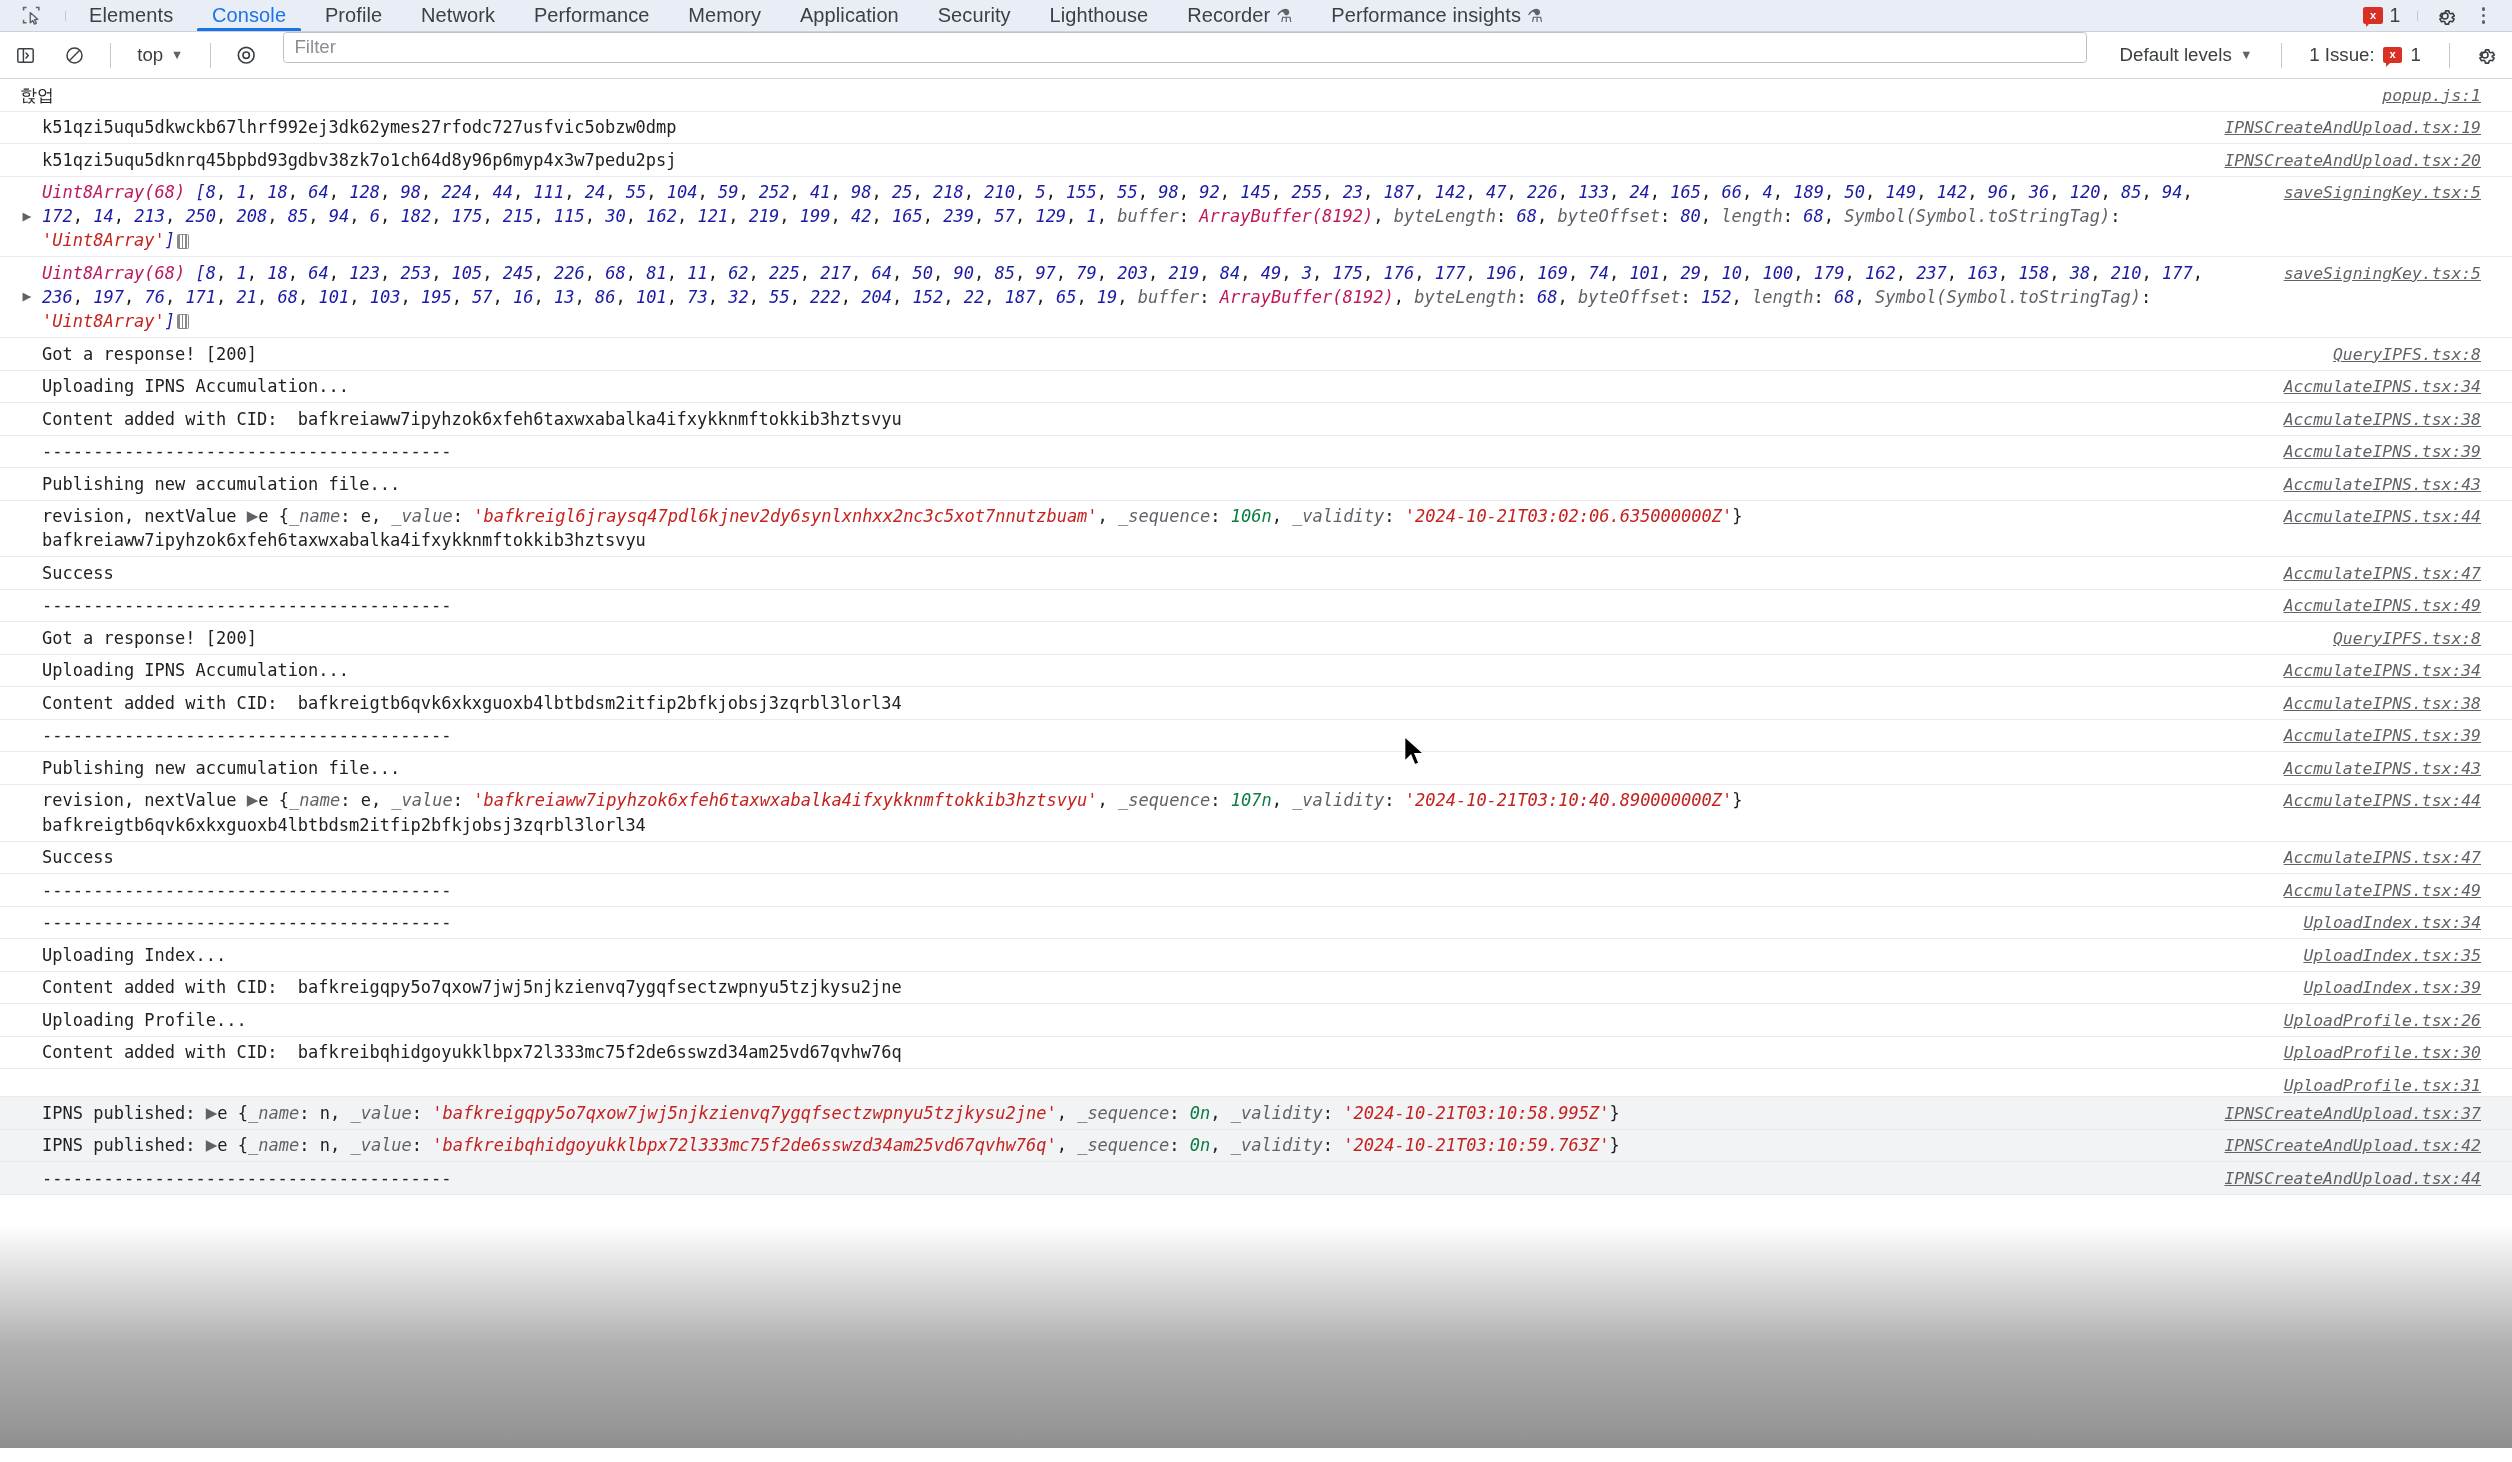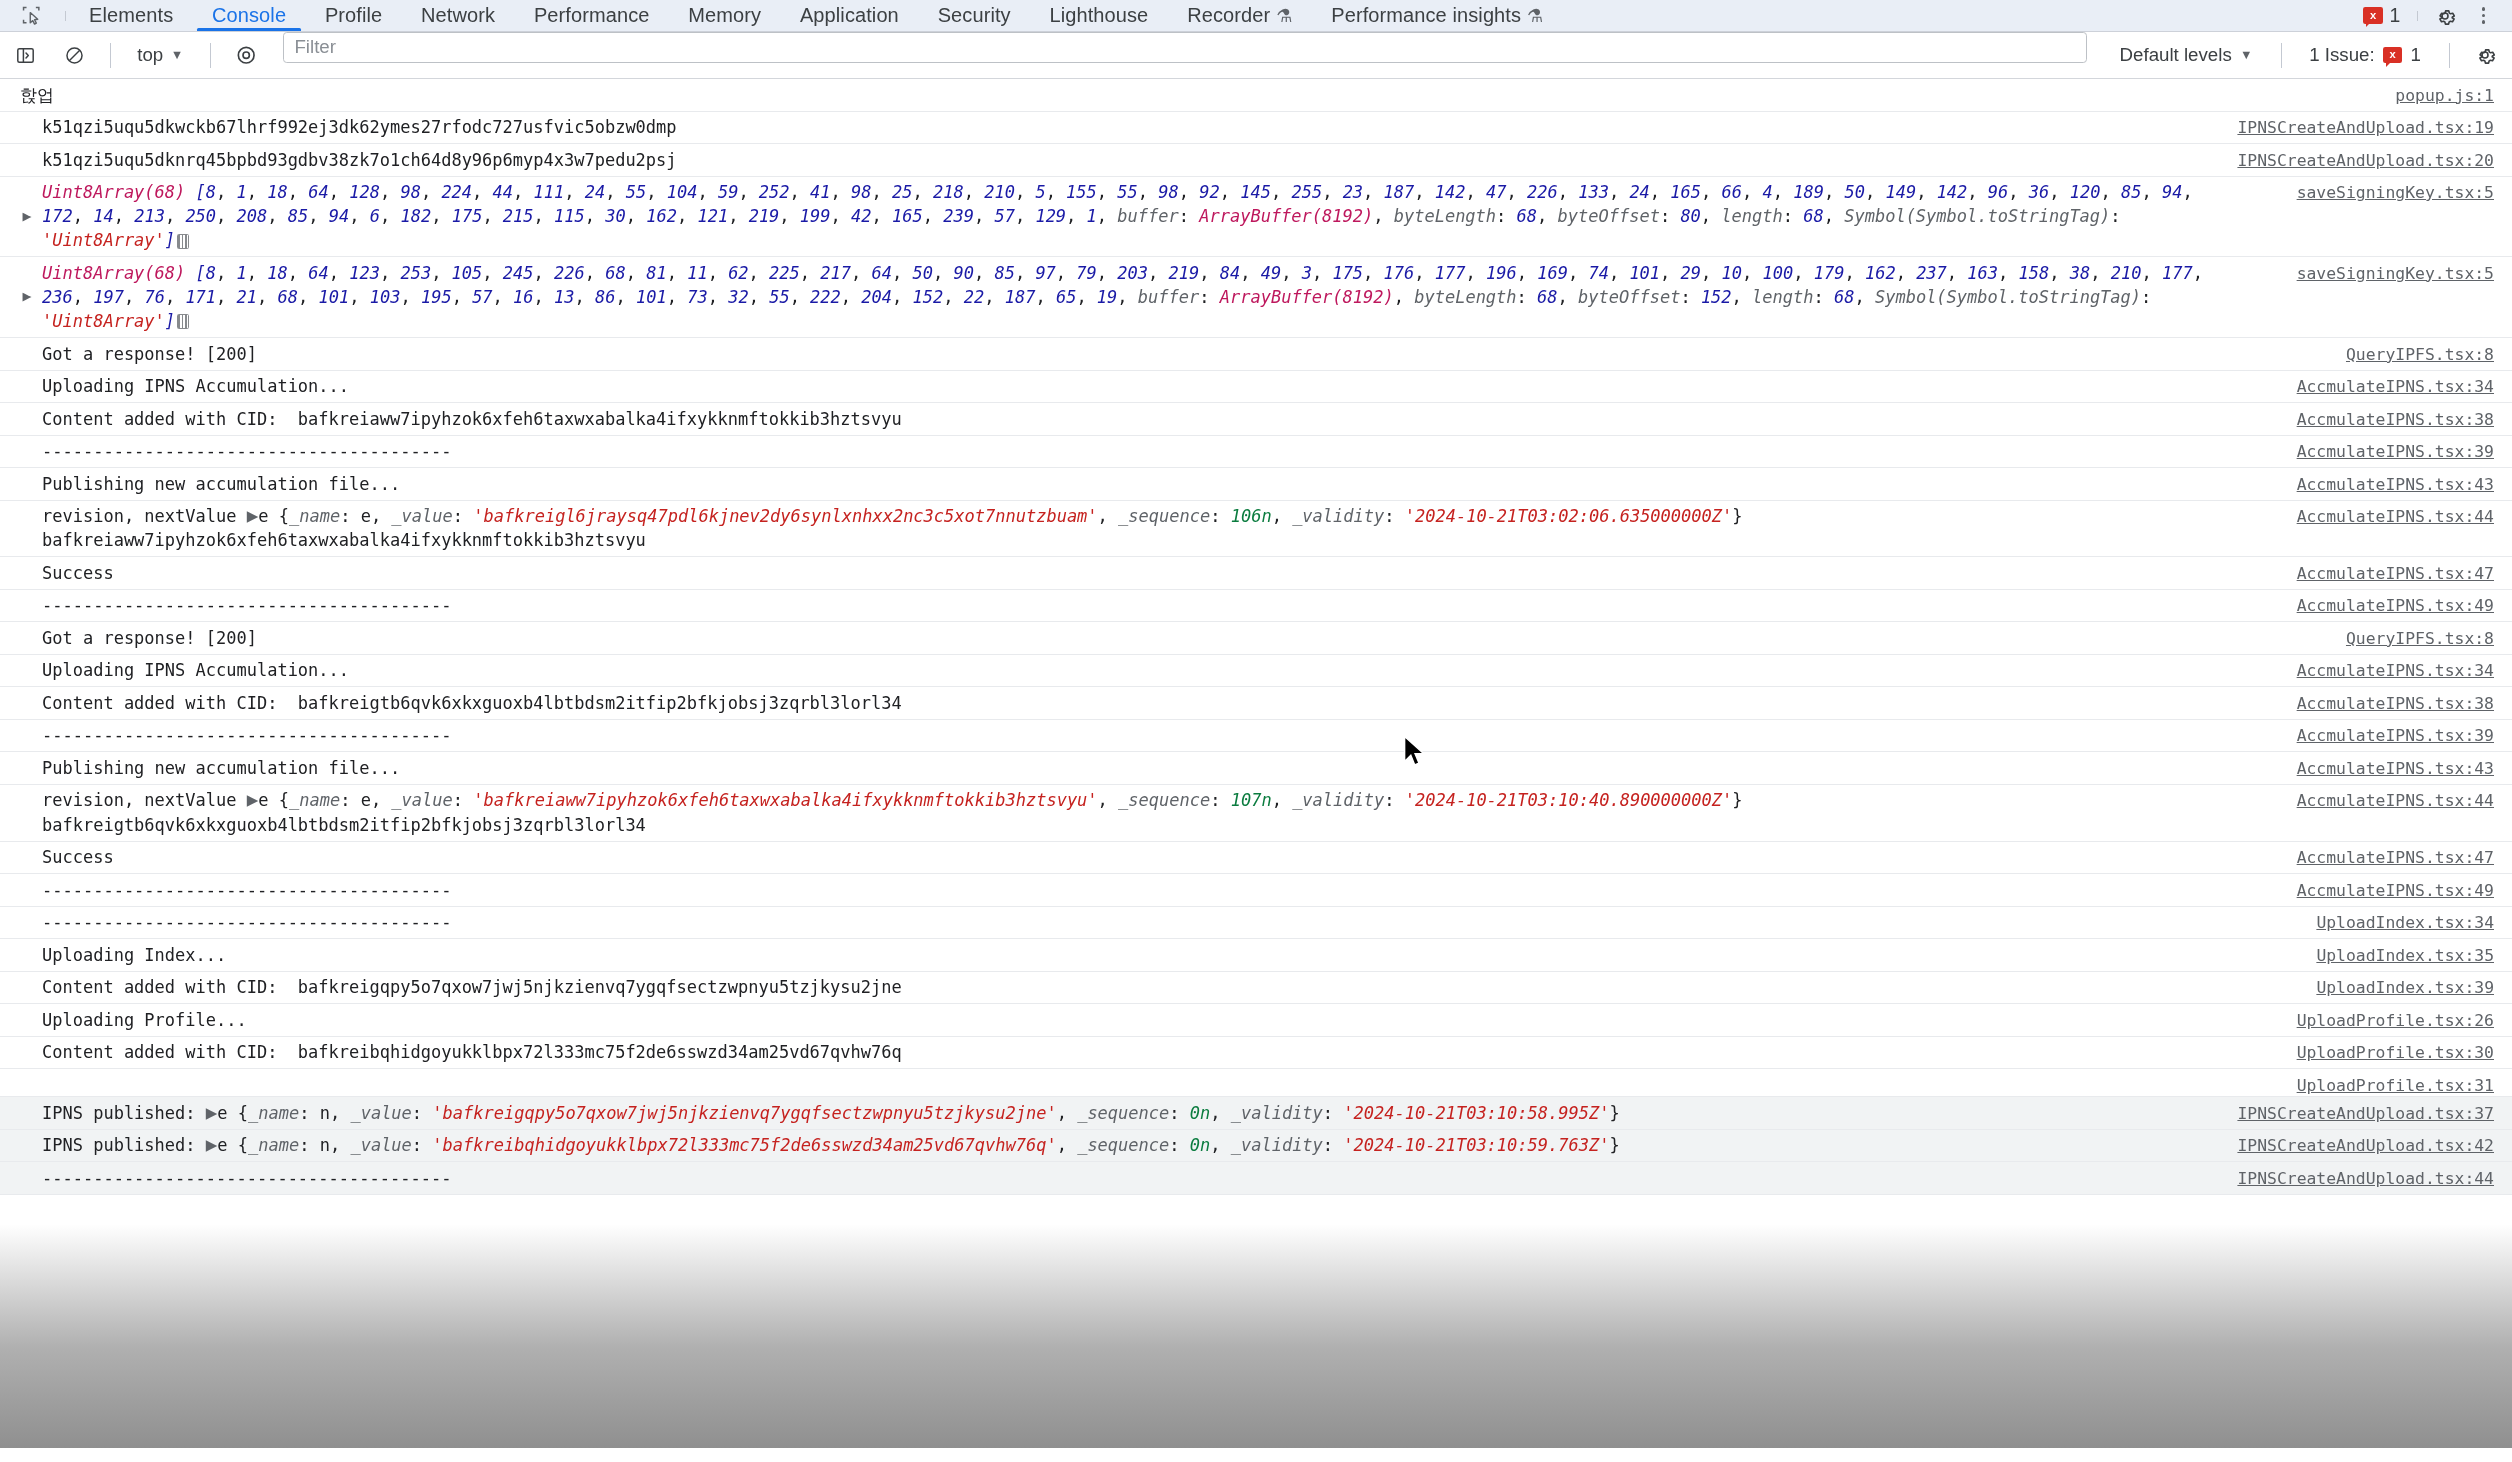--- a/index.html
+++ b/index.html
@@ -172,27 +172,28 @@
   .msg.selected { background: linear-gradient(#f1f3f4, #f1f3f4); }
   .msg-body {
     padding-left: 42px;
     padding-right: 299px;
     white-space: pre-wrap;
     word-break: break-all;
     flex: 1;
   }
   .src-link {
     position: absolute;
-    right: 18px;
+    right: 31px;
     top: 4.5px;
     font-family: "DejaVu Sans Mono", monospace;
     font-size: 16.4px;
     color: #5f6368;
     text-decoration: underline;
     white-space: nowrap;
+    font-style: italic;
   }
   .disclosure {
     display: inline-block;
     color: #5f6368;
     font-family: "DejaVu Sans", sans-serif;
     font-size: 15px;
     transform: translateY(-1.5px);
   }
   .t-str    { color: #c5221f; font-style: italic; }
   .t-num    { color: #1a1aa6; font-style: italic; }

